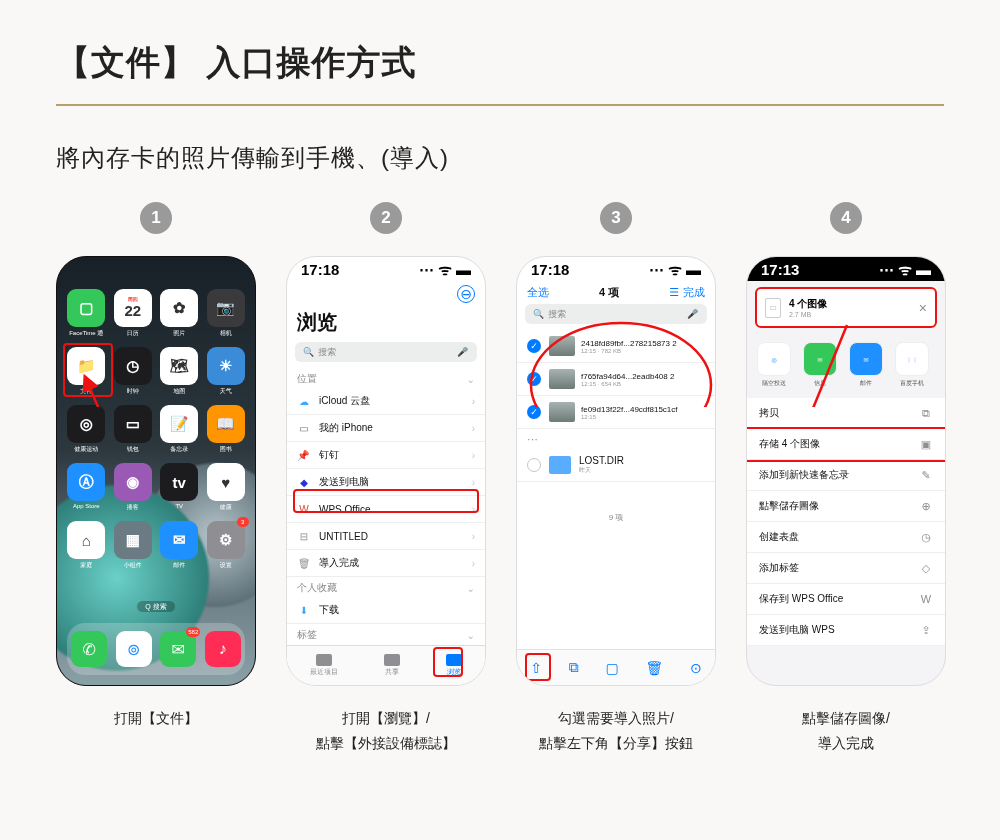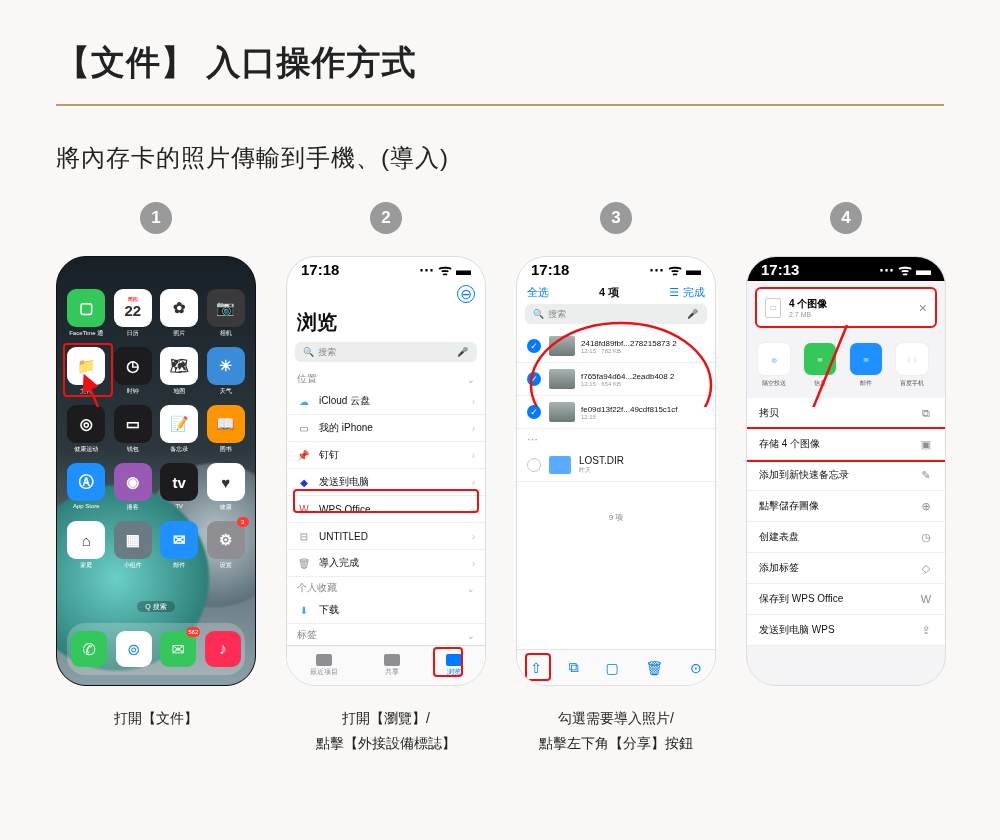--- a/index.html
+++ b/index.html
@@ -479,15 +479,17 @@
         </div>
     <svg class="overlay">
           <defs>
             <marker id="ah4" viewBox="0 0 10 10" refX="8" refY="5" markerWidth="7" markerHeight="7" orient="auto">
               <path d="M0 0L10 5L0 10z" fill="#e11"></path>
             </marker>
           </defs>
           <line x1="100" y1="68" x2="60" y2="166" stroke="#e11" stroke-width="2.5" marker-end="url(#ah4)"></line>
         </svg>
   </div>
+  <div class="caption" style="white-space:pre-line">點擊儲存圖像/
+導入完成</div>
 </div>
 
 </div>
 
 </body></html>

